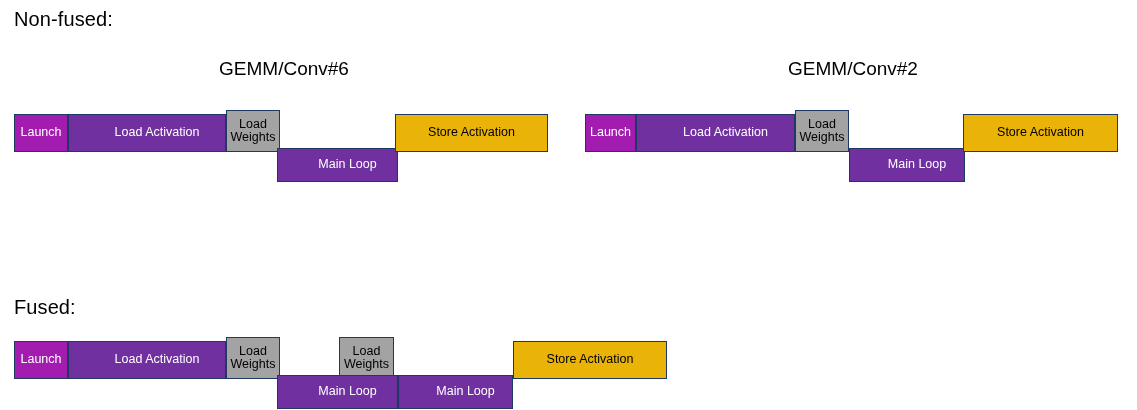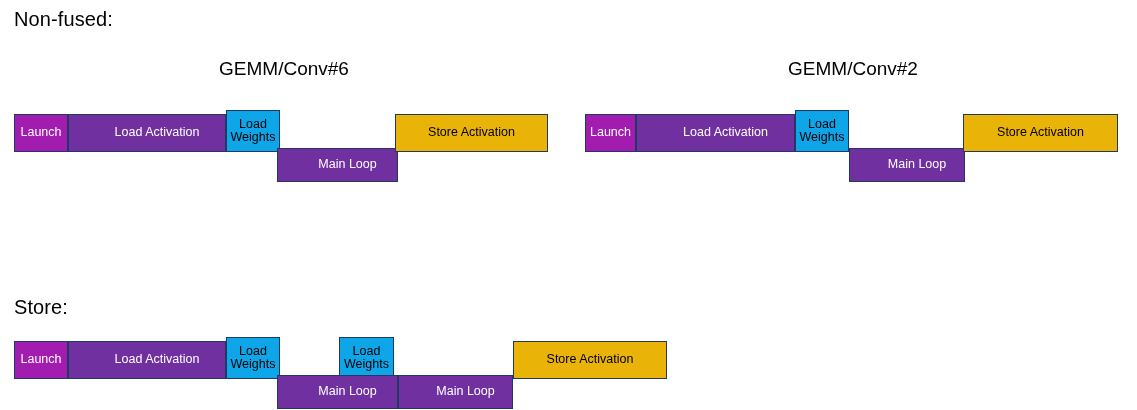--- a/index.html
+++ b/index.html
@@ -40,21 +40,21 @@
     justify-content: center;
     text-align: center;
     line-height: 1.05;
     font-size: 12.5px;
     font-weight: 400;
     overflow: hidden;
     white-space: pre-line;
   }
   .blk.cyan   { background: #a21caf; color: #FFFFFF; }
   .blk.purple { background: #7030A0; color: #FFFFFF; padding-left: 20px; }
-  .blk.yellow { background: #0ea5e9; color: #000000; }
+  .blk.yellow { background: #a3a3a3; color: #000000; }
   .blk.orange { background: #eab308; color: #000000; }
   .blk.two-line { font-size: 12.5px; }
 </style>
 </head>
 <body>
 
 <div id="canvas">
     <div class="section-label" style="left: 14px; top: 8px;">Non-fused:</div>
     <div class="group-title" style="left: 200px; top: 58px; width: 168px;">GEMM/Conv#6</div>
     <div class="group-title" style="left: 768px; top: 58px; width: 170px;">GEMM/Conv#2</div>
@@ -63,21 +63,21 @@
     <div class="blk yellow two-line" style="left: 226px; top: 110px; width: 54px; height: 42px;">Load
 Weights</div>
     <div class="blk purple" style="left: 277px; top: 148px; width: 121px; height: 34px;">Main Loop</div>
     <div class="blk orange" style="left: 395px; top: 114px; width: 153px; height: 38px;">Store Activation</div>
     <div class="blk cyan" style="left: 585px; top: 114px; width: 51px; height: 38px;">Launch</div>
     <div class="blk purple" style="left: 636px; top: 114px; width: 159px; height: 38px;">Load Activation</div>
     <div class="blk yellow two-line" style="left: 795px; top: 110px; width: 54px; height: 42px;">Load
 Weights</div>
     <div class="blk purple" style="left: 849px; top: 148px; width: 116px; height: 34px;">Main Loop</div>
     <div class="blk orange" style="left: 963px; top: 114px; width: 155px; height: 38px;">Store Activation</div>
-    <div class="section-label" style="left: 14px; top: 296px;">Store:</div>
+    <div class="section-label" style="left: 14px; top: 296px;">Fused:</div>
     <div class="blk cyan" style="left: 14px; top: 341px; width: 54px; height: 38px;">Launch</div>
     <div class="blk purple" style="left: 68px; top: 341px; width: 158px; height: 38px;">Load Activation</div>
     <div class="blk yellow two-line" style="left: 226px; top: 337px; width: 54px; height: 42px;">Load
 Weights</div>
     <div class="blk yellow two-line" style="left: 339px; top: 337px; width: 55px; height: 42px;">Load
 Weights</div>
     <div class="blk purple" style="left: 277px; top: 375px; width: 121px; height: 34px;">Main Loop</div>
     <div class="blk purple" style="left: 398px; top: 375px; width: 115px; height: 34px;">Main Loop</div>
     <div class="blk orange" style="left: 513px; top: 341px; width: 154px; height: 38px;">Store Activation</div>
   </div>

